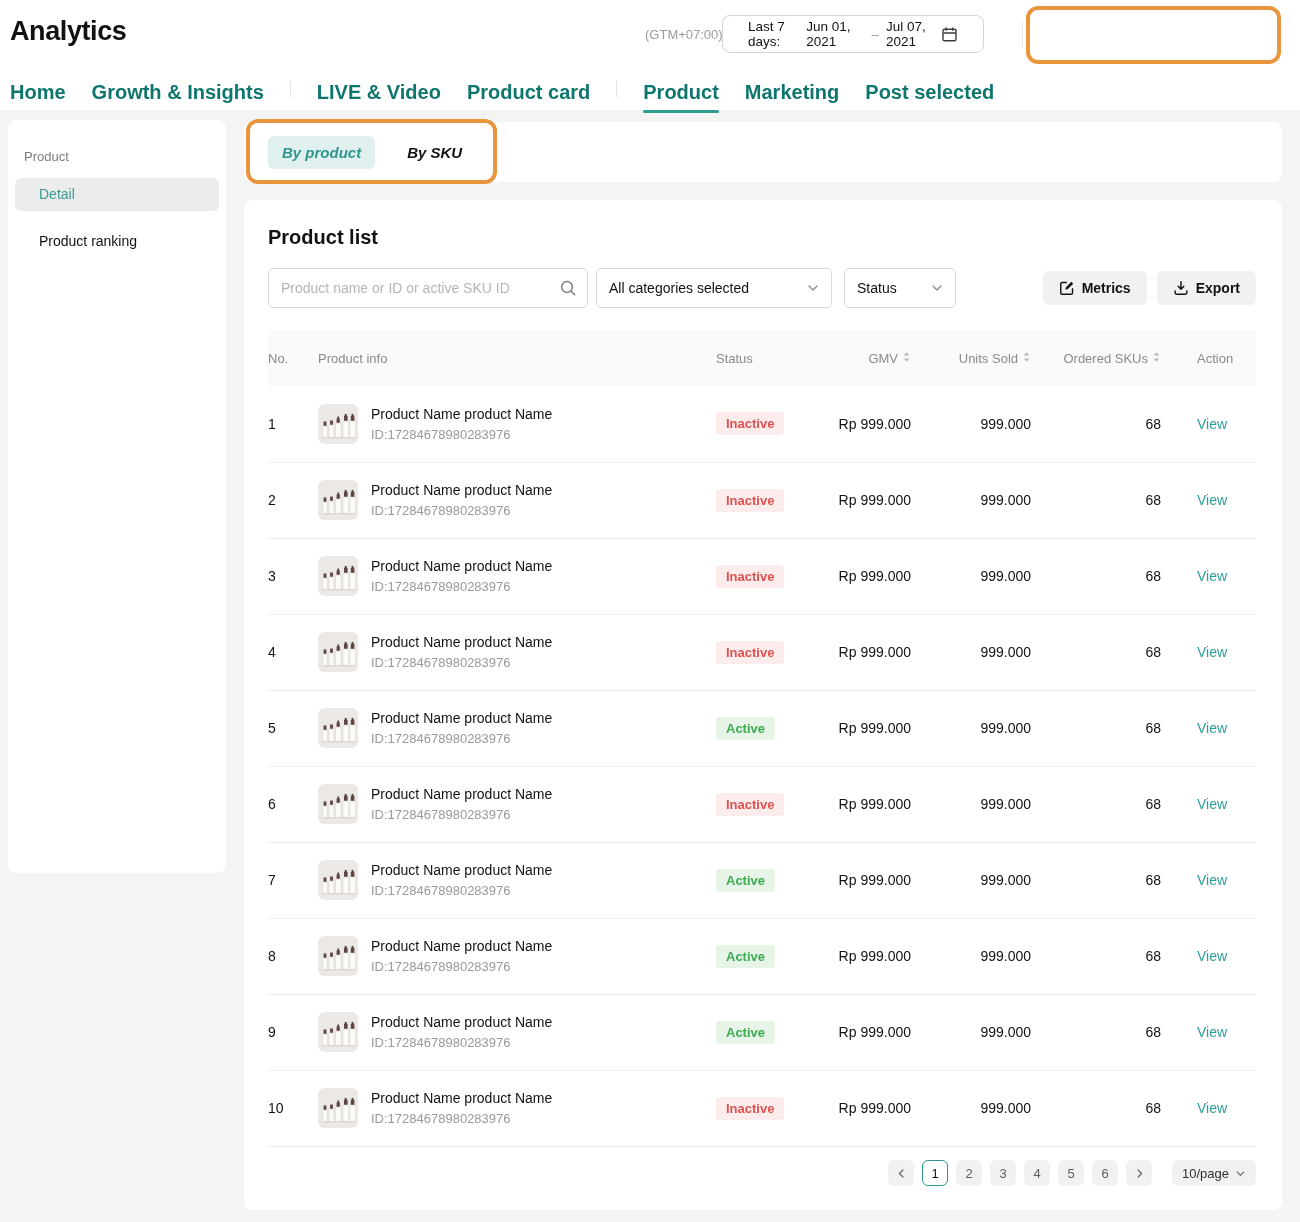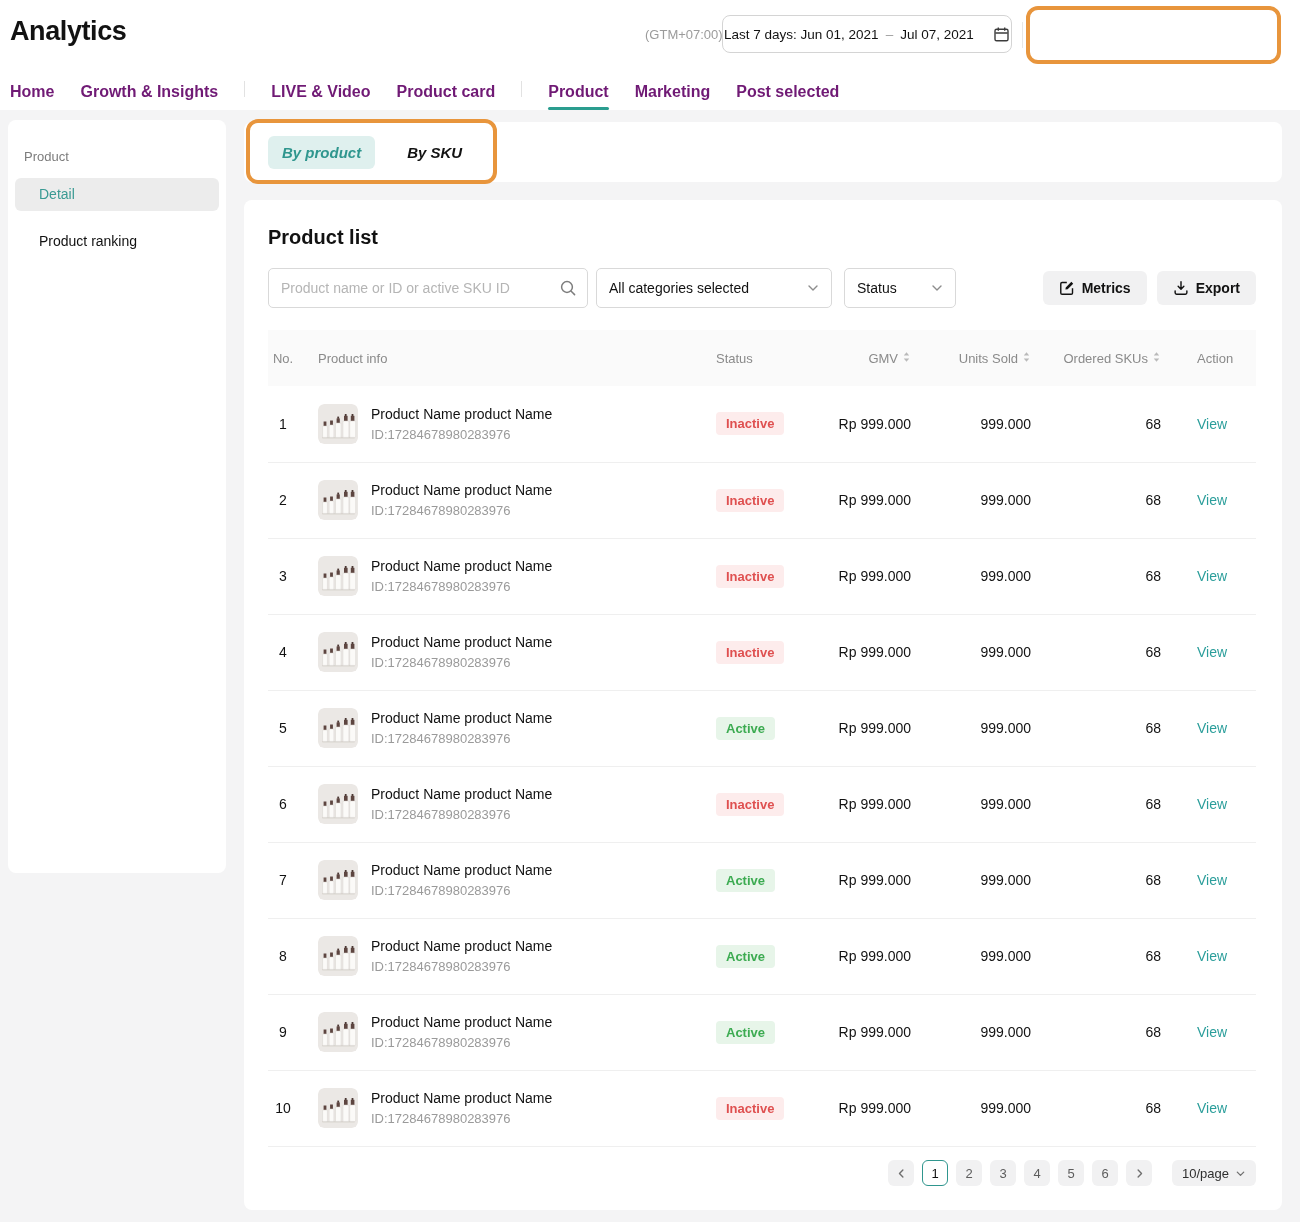--- a/index.html
+++ b/index.html
@@ -4,38 +4,38 @@
 <style>
   * { margin:0; padding:0; box-sizing:border-box; }
   html,body { background:#f4f4f5; }
   body { font-family:"Liberation Sans","DejaVu Sans",sans-serif; color:#121212; }
   .page { position:relative; width:1300px; height:1222px; background:#f4f4f5; overflow:hidden; }
 
   
   .topbar { position:absolute; left:0; top:0; width:1300px; height:110px; background:#fff; }
   .page-title { position:absolute; left:10px; top:16px; font-size:27px; font-weight:700; letter-spacing:-0.4px; }
   .timezone { position:absolute; left:645px; top:27px; font-size:13px; color:#9b9b9b; }
-  .datebox { position:absolute; left:722px; top:15px; width:290px; height:38px; border:1px solid #d4d4d4;
-             border-radius:8px; background:#fff; display:flex; align-items:center; padding:0 1px; font-size:13.5px; }
+  .datebox { position:absolute; left:722px; top:15px; width:262px; height:38px; border:1px solid #d4d4d4;
+             border-radius:8px; background:#fff; display:flex; align-items:center; padding:0 25px; font-size:13.5px; }
   .datebox .sep { color:#9b9b9b; margin:0 7px; }
   .datebox .cal { margin-left:auto; display:flex; }
   .top-divider { position:absolute; left:1022px; top:22px; width:1px; height:26px; background:#e7e7e7; }
   .shopbox { position:absolute; left:1037px; top:16px; width:234px; height:38px; border:1px solid #cfcfcf;
              border-radius:8px; background:#fff; display:flex; align-items:center; padding:0 12px; gap:9px;
              font-size:14px; cursor:pointer; }
   .shopbox .chev { margin-left:auto; display:flex; }
 
   
   .hl { position:absolute; border:4px solid #e8953c; border-radius:12px; pointer-events:none; z-index:5; }
   .hl-shop { left:1026px; top:6px; width:255px; height:58px; }
   .hl-tabs { left:246px; top:119px; width:251px; height:65px; }
 
   
   .nav { position:absolute; left:10px; top:77px; display:flex; align-items:center; height:24px; }
-  .nav-item { font-size:16px; font-weight:600; color:#701a75; margin-right:26px; position:relative;
+  .nav-item { font-size:20px; font-weight:600; color:#0f766e; margin-right:26px; position:relative;
               cursor:pointer; white-space:nowrap; padding-bottom:2px;margin-top:8px; }
   .nav-item.active::after { content:""; position:absolute; left:0; right:0; bottom:-7px; height:3px;
               background:#2a9d8f; border-radius:2px; }
   .nav-divider { width:1px; height:16px; background:#e2e2e2; margin-right:26px; }
 
   
   .sidebar { position:absolute; left:8px; top:120px; width:218px; height:753px; background:#fff; border-radius:8px; }
   .sidebar-section { margin:29px 0 0 16px; font-size:13px; color:#7c7c7c; }
   .side-item { margin:14px 7px 6px; height:33px; line-height:33px; border-radius:6px; font-size:14px;
                padding-left:24px; cursor:pointer; color:#121212; }
@@ -73,21 +73,21 @@
   thead th { height:56px; background:#fafafa; font-size:13px; font-weight:400; color:#8a8a8a; }
   th, td { vertical-align:middle; }
   .th-inner { display:inline-flex; align-items:center; gap:4px;justify-content:space-between; }
   .col-no    { width:48px; }
   .col-info  { width:392px; }
   .col-status{ width:100px; }
   .col-gmv   { width:112px; }
   .col-units { width:120px; }
   .col-skus  { width:130px; }
   .col-action{ width:86px; }
-  .cell-no     { text-align:center; padding-right:18px; }
+  .cell-no     { text-align:left; padding-right:18px; }
   .cell-info   { text-align:left; padding-left:2px; }
   .cell-status { text-align:left; padding-left:8px; }
   .cell-gmv, .cell-units, .cell-skus { text-align:right; padding-right:9px; }
   .cell-action { text-align:left; padding-left:27px; }
   tbody td { height:76px; border-bottom:1px solid #efefef; font-size:14px; }
   .prod { display:flex; align-items:center; gap:13px; }
   .thumb { width:40px; height:40px; border-radius:6px; flex:none; display:block; }
   .prod-name { font-size:14px; color:#121212; line-height:1.25; }
   .prod-id { font-size:13px; color:#9a9a9a; margin-top:4px; }
   .badge { display:inline-block; padding:4px 10px; border-radius:4px; font-size:13px; font-weight:600; }

